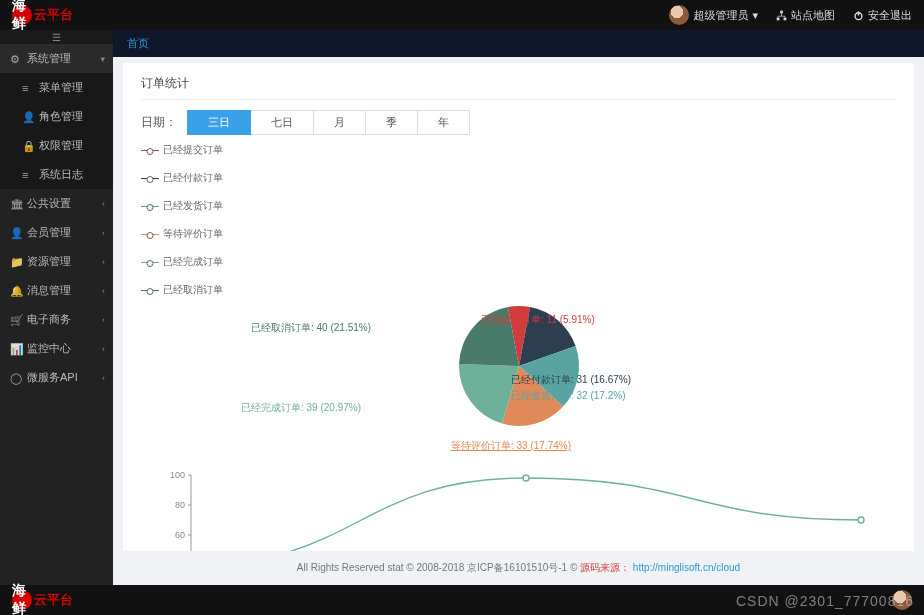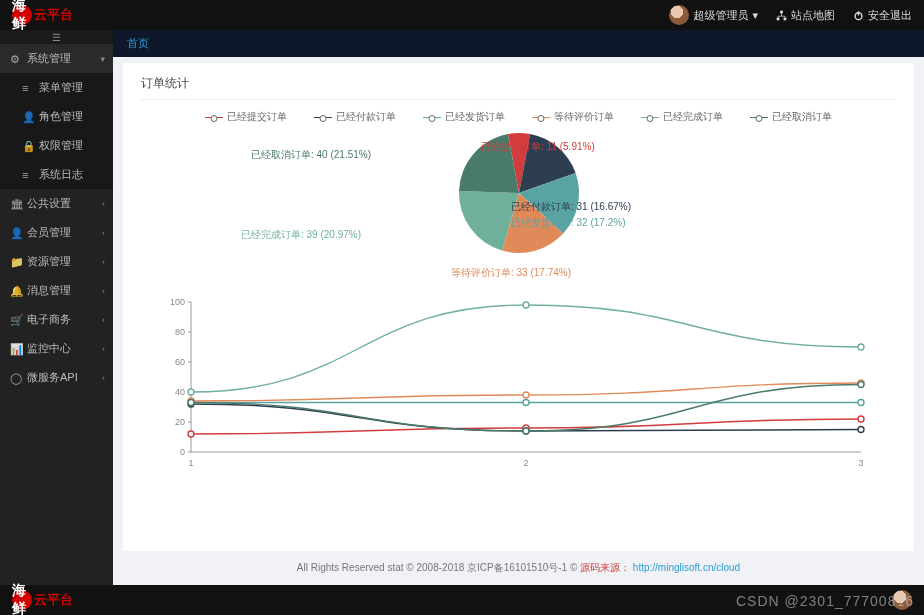--- a/index.html
+++ b/index.html
@@ -30,21 +30,21 @@
 .breadcrumb { background:#0f172a; padding:6px 14px; color:#2e9cd6; font-size:11px; }
 .content { flex:1; margin:6px 10px 0 10px; background:#fff; padding:12px 18px 8px 18px; overflow:hidden; position:relative; }
 .panel-title { font-size:12px; color:#444; border-bottom:1px solid #eee; padding-bottom:7px; margin-bottom:10px; }
 .daterow { display:flex; align-items:center; gap:0; margin-bottom:6px; }
 .daterow-label { margin-right:10px; color:#555; }
 .btn { border:1px solid #ddd; background:#fff; padding:4px 20px; font-size:11px; color:#555; cursor:pointer; }
 .btn + .btn { border-left:none; }
 .btn.active { background:#3aa0e8; border-color:#3aa0e8; color:#fff; }
 
 
-.legend-row { display:flex; justify-content:center; gap:27px; margin:8px 0 4px; font-size:10px; color:#666; }
+.legend-row { display:flex; justify-content:center; gap:14px; margin:8px 0 4px; font-size:10px; color:#666;flex-direction:column; }
 .lg { display:flex; align-items:center; gap:4px; cursor:pointer; }
 .lg-sw { width:18px; height:0; border-top:1px solid; position:relative; }
 .lg-sw::after { content:""; position:absolute; left:50%; top:-3px; width:5px; height:5px; border:1px solid; border-radius:50%; background:#fff; transform:translateX(-50%); }
 
 
 .pie-wrap { position:relative; height:160px; margin:0 auto; }
 .pie-svg { display:block; margin:0 auto; }
 .pie-label { position:absolute; font-size:10px; white-space:nowrap; }
 
 
@@ -155,20 +155,24 @@
           </div>
         </div>
   </div>
 
   <div class="main">
     <div class="breadcrumb">首页</div>
 
     <div class="content">
       <div class="panel-title">订单统计</div>
 
+      <div class="daterow">
+        <span class="daterow-label">日期：</span>
+        <span id="range-btns"><button class="btn active">三日</button><button class="btn">七日</button><button class="btn">月</button><button class="btn">季</button><button class="btn">年</button></span>
+      </div>
 
       <div class="legend-row" id="legend">
             <span class="lg">
               <span class="lg-sw" style="border-color:#d23c3c"></span>
               <span>已经提交订单</span>
             </span>
             <span class="lg">
               <span class="lg-sw" style="border-color:#2d3e50"></span>
               <span>已经付款订单</span>
             </span>
@@ -196,21 +200,21 @@
               <path d="M0 0 L11.076193051112176 -58.9687879093211 A60 60 0 0 1 56.610729841691615 -19.880273307754262 Z" fill="#2d3e50"></path>
               <path d="M0 0 L56.610729841691615 -19.880273307754262 A60 60 0 0 1 44.18708385779416 40.589427442922464 Z" fill="#5aa3a3"></path>
               <path d="M0 0 L44.18708385779416 40.589427442922464 A60 60 0 0 1 -16.97464052820446 57.54877565107913 Z" fill="#e08a5a"></path>
               <path d="M0 0 L-16.97464052820446 57.54877565107913 A60 60 0 0 1 -59.966104061729546 -2.0165226648424435 Z" fill="#6fb09b"></path>
               <path d="M0 0 L-59.966104061729546 -2.0165226648424435 A60 60 0 0 1 -11.076193051112222 -58.968787909321094 Z" fill="#4a7a6a"></path>
             </svg>
         <div id="pie-labels" style="position: absolute; left: 0px; right: 0px; top: 0px;">
               <div class="pie-label" style="left: 340px; top: 12px; color: rgb(210, 60, 60);">已经提交订单: 11 (5.91%)</div>
               <div class="pie-label" style="left: 370px; top: 30px; color: rgb(45, 62, 80); margin-top: 42px;">已经付款订单: 31 (16.67%)</div>
               <div class="pie-label" style="left: 370px; top: 88px; color: rgb(90, 163, 163);">已经发货订单: 32 (17.2%)</div>
-              <div class="pie-label" style="left: 310px; top: 138px; color: rgb(224, 138, 90);">等待评价订单: 33 (17.74%)</div>
+              <div class="pie-label" style="left: 310px; top: 138px; color: rgb(224, 138, 90); text-decoration: underline;">等待评价订单: 33 (17.74%)</div>
               <div class="pie-label" style="left: 100px; top: 100px; color: rgb(111, 176, 155);">已经完成订单: 39 (20.97%)</div>
               <div class="pie-label" style="left: 110px; top: 20px; color: rgb(74, 122, 106);">已经取消订单: 40 (21.51%)</div>
             </div>
       </div>
 
       <div class="line-wrap">
         <svg id="line" width="730" height="180">
               <path d="M50 10 L50 160 L720 160" stroke="#999" fill="none"></path>
               <text x="44" y="163" text-anchor="end" font-size="9" fill="#888">0</text>
               <line x1="47" x2="50" y1="160" y2="160" stroke="#999"></line>

